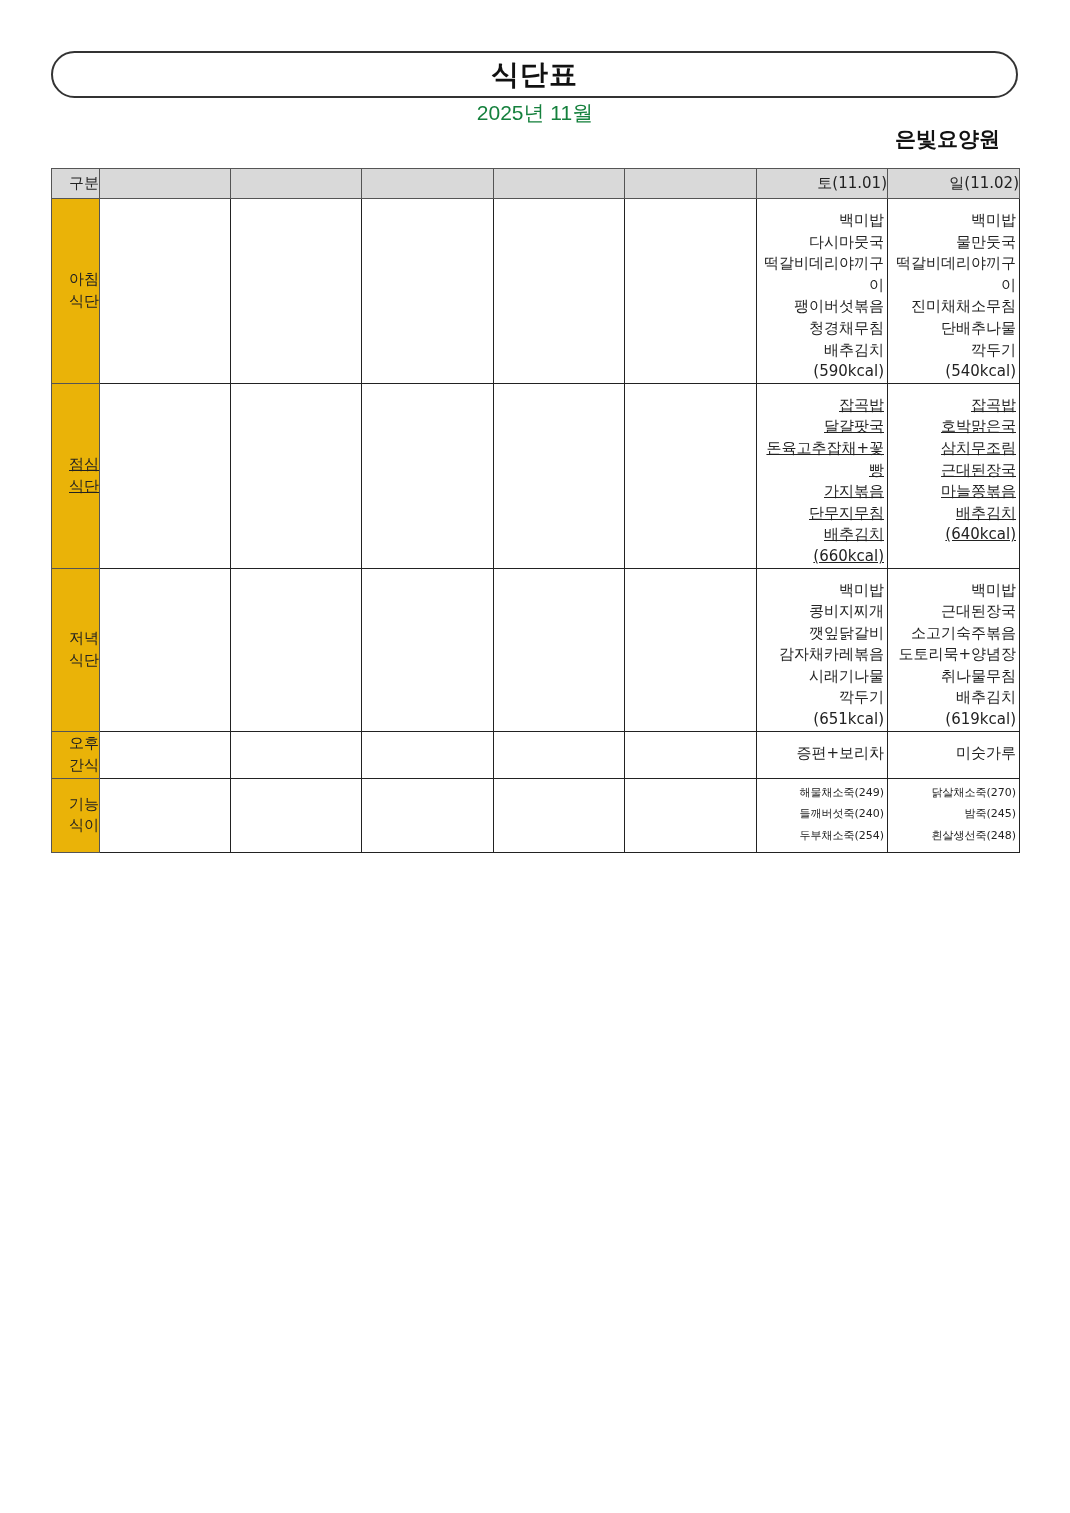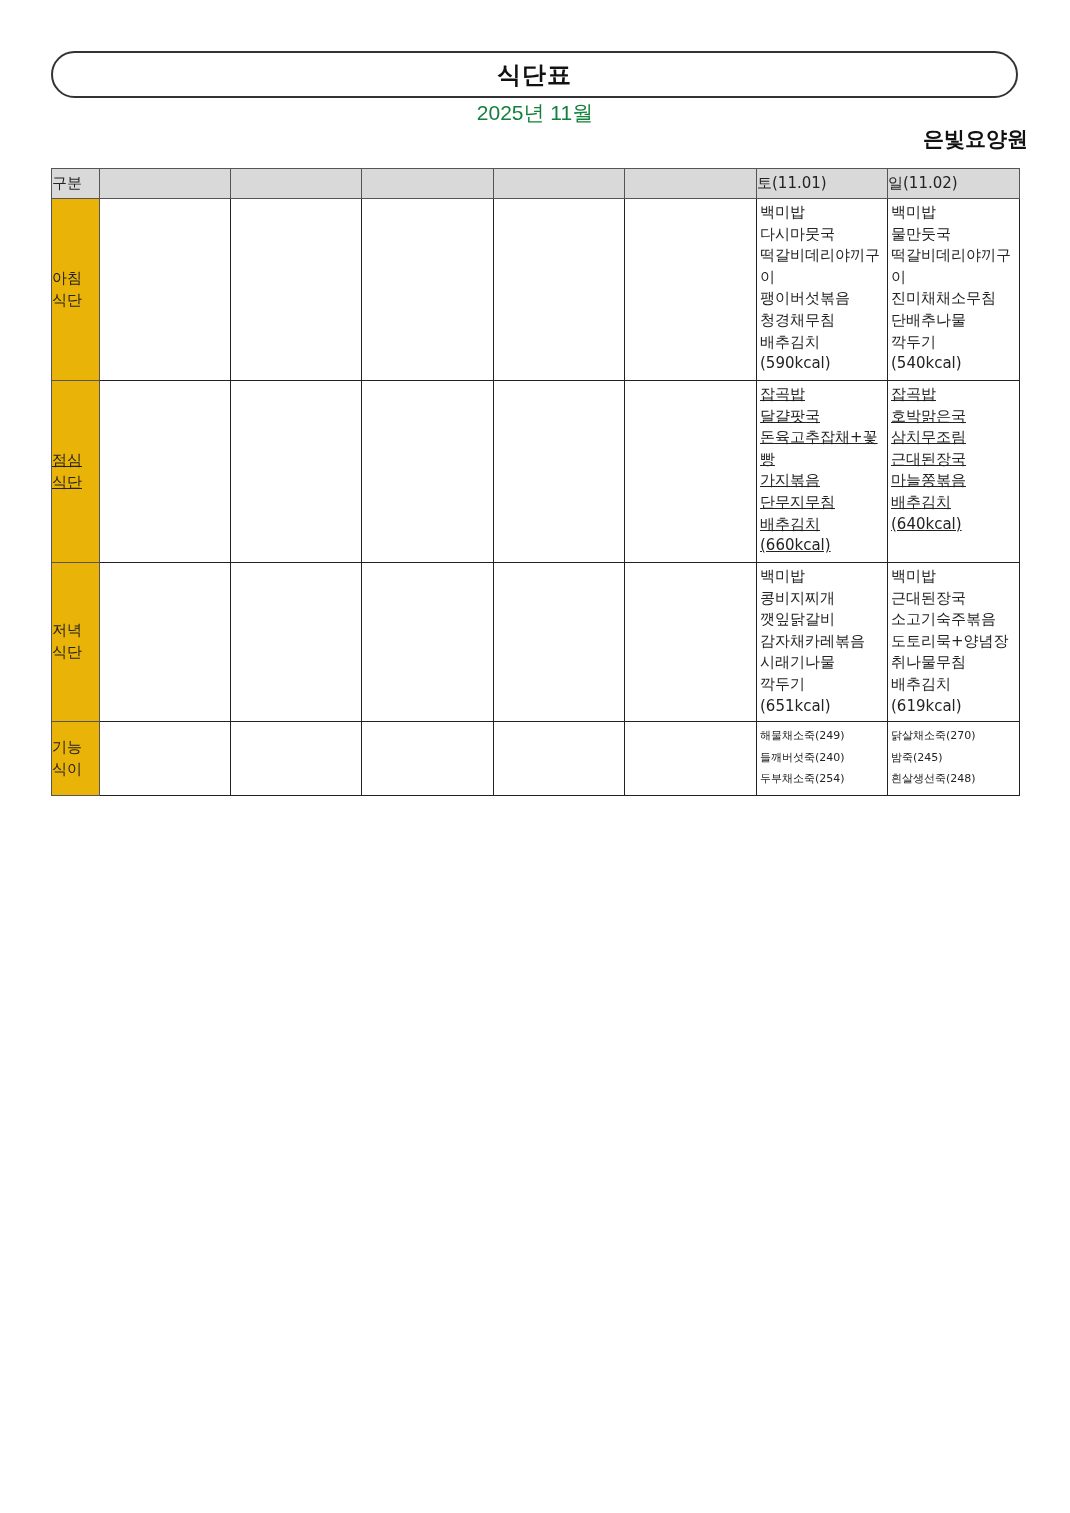--- a/index.html
+++ b/index.html
@@ -20,55 +20,55 @@
       top: 51px;
       width: 963px;
       height: 43px;
       border: 2px solid #333;
       border-radius: 24px;
       display: flex;
       align-items: center;
       justify-content: center;
     }
     .title-text {
-      font-size: 24px;
+      font-size: 28px;
       font-weight: bold;
       color: #111;
       letter-spacing: 1px;
     }
     .subtitle {
       position: absolute;
       left: 0;
       width: 1070px;
       top: 99px;
       text-align: center;
       font-family: "Liberation Sans", sans-serif;
       font-size: 21px;
       color: #15803d;
     }
     .org {
       position: absolute;
-      right: 42px;
+      right: 70px;
       top: 125px;
       font-size: 21px;
       font-weight: bold;
       color: #111;
     }
     table.menu {
       position: absolute;
       left: 51px;
       top: 168px;
       border-collapse: collapse;
       table-layout: fixed;
       width: 968px;
     }
     table.menu td {
       border: 1.5px solid #222;
       padding: 0;
-      text-align: left;
+      text-align: right;
       vertical-align: top;
       font-size: 15px;
       line-height: 21.6px;
       color: #222;
     }
     table.menu tr.head td {
       background: #d9d9d9;
       height: 29px;
       vertical-align: middle;
       border-color: #555;
@@ -76,21 +76,21 @@
     td.label {
       background: #eab308;
       vertical-align: middle !important;
       font-size: 15px;
       line-height: 21.6px;
       border-color: #555 !important;
     }
     .day-sat { color: #1a1aff; }
     .day-sun { color: #ff2020; }
     .cell-inner {
-      padding-top: 3px;
+      padding-top: 11px;
       white-space: normal;
       word-break: break-all;
       padding-left: 3px;
       padding-right: 3px;
     }
     .cell-inner span {
       display: block;
     }
     tr.r-breakfast td { height: 181px; }
     tr.r-lunch td { height: 181px; text-decoration: underline; }
@@ -230,20 +230,41 @@
         <span>근대된장국</span>
         <span>소고기숙주볶음</span>
         <span>도토리묵+양념장</span>
         <span>취나물무침</span>
         <span>배추김치</span>
         <span>(619kcal)</span>
       </div>
     </td>
   </tr>
 
+  <tr class="r-snack">
+    <td class="label">
+      <span>오후</span><br>
+      <span>간식</span>
+    </td>
+    <td></td>
+    <td></td>
+    <td></td>
+    <td></td>
+    <td></td>
+    <td>
+      <div class="cell-inner">
+        <span>증편+보리차</span>
+      </div>
+    </td>
+    <td>
+      <div class="cell-inner">
+        <span>미숫가루</span>
+      </div>
+    </td>
+  </tr>
 
   <tr class="r-func">
     <td class="label">
       <span>기능</span><br>
       <span>식이</span>
     </td>
     <td></td>
     <td></td>
     <td></td>
     <td></td>

